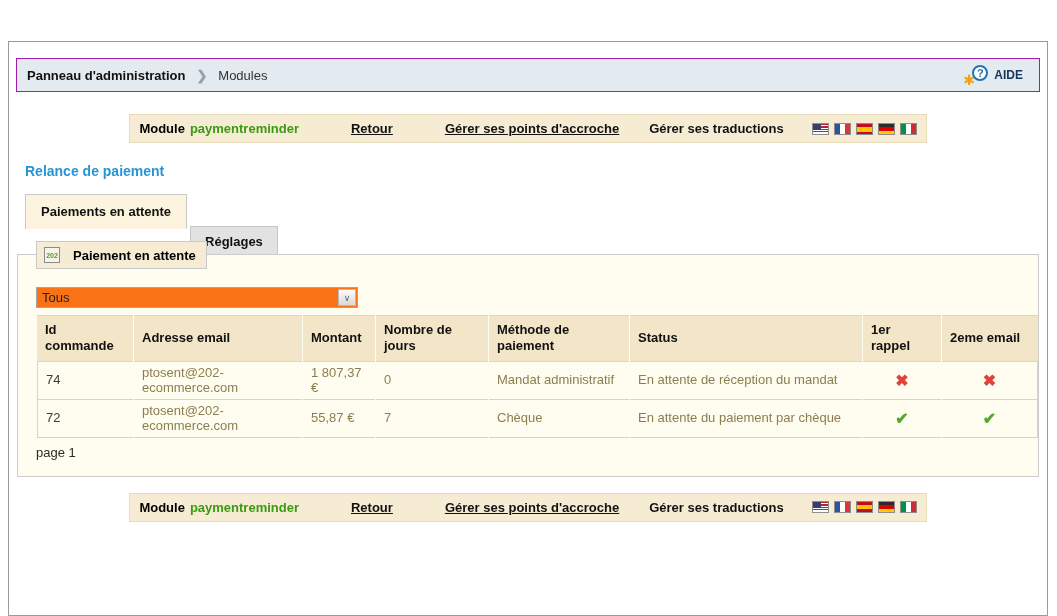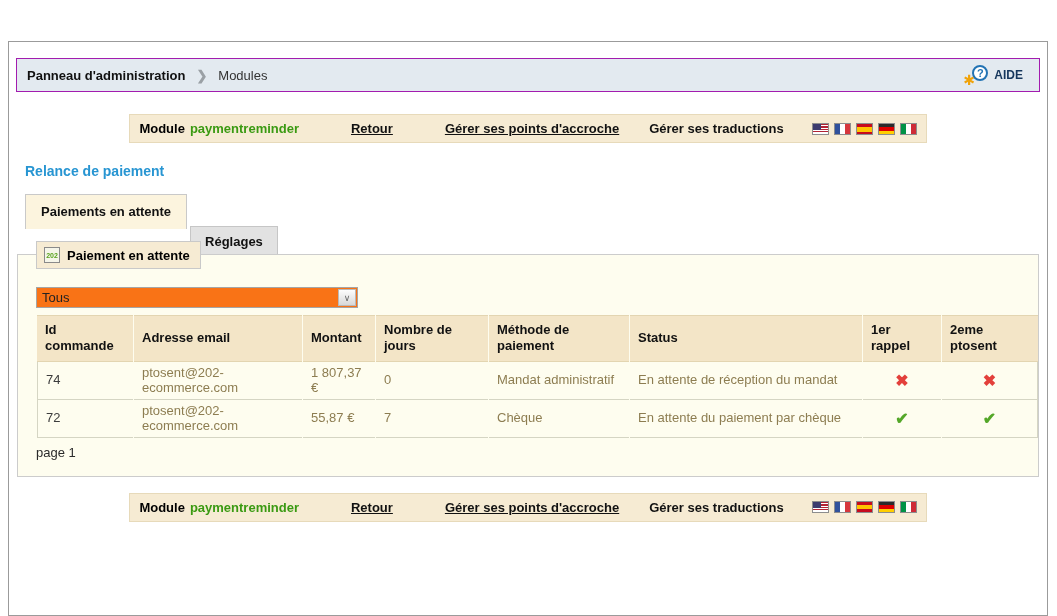--- a/index.html
+++ b/index.html
@@ -49,21 +49,21 @@
   .tab.active { background:#FCF4DE; border:1px solid #C9C9C9; border-bottom:none;
     padding:9px 15px 10px; }
   .tab.inactive { background:#E2E2E2; border:1px solid #C6C6C6; border-bottom:none;
     padding:7px 14px 8px; margin-left:3px;margin-top:32px; }
 
   
   .panel { margin:27px 8px 0 8px; background:#FEFDEF; border:1px solid #CCCCCC;
     position:relative; padding:32px 18px 16px 18px; }
   .legend { position:absolute; top:-14px; left:18px; background:#F6EBD3;
     border:1px solid #C9C9C9; padding:5px 10px 5px 7px; display:flex; align-items:center;
-    gap:7px; font-weight:bold; font-size:13px; color:#000; }
+    gap:13px; font-weight:bold; font-size:13px; color:#000; }
   .legend-icon { width:16px; height:16px; border:1px solid #8a8a8a; background:#F5F5E9;
     color:#58A21F; font-size:7px; font-weight:bold; display:flex; align-items:center;
     justify-content:center; letter-spacing:0; }
 
   
   .select-box { width:322px; height:21px; background:#f97316; border:1px solid #A5A5A5;
     position:relative; display:flex; align-items:center; padding-left:5px;
     font-size:13px; color:#222; cursor:pointer; margin-bottom:7px; }
   .select-btn { position:absolute; right:1px; top:1px; width:18px; height:17px;
     background:linear-gradient(#FDFDFD,#D8D8D8); border:1px solid #B9B9B9;
@@ -146,21 +146,21 @@
     <table class="pending">
       <thead>
           <tr>
             <th class="col0">Id commande</th>
             <th class="col1">Adresse email</th>
             <th class="col2">Montant</th>
             <th class="col3">Nombre de jours</th>
             <th class="col4">Méthode de paiement</th>
             <th class="col5">Status</th>
             <th class="col6">1er rappel</th>
-            <th class="col7">2eme ptosent</th>
+            <th class="col7">2eme email</th>
           </tr>
         </thead>
       <tbody>
           <tr>
             <td>74</td>
             <td>ptosent@202-ecommerce.com</td>
             <td>1 807,37 €</td>
             <td>0</td>
             <td>Mandat administratif</td>
             <td>En attente de réception du mandat</td>

